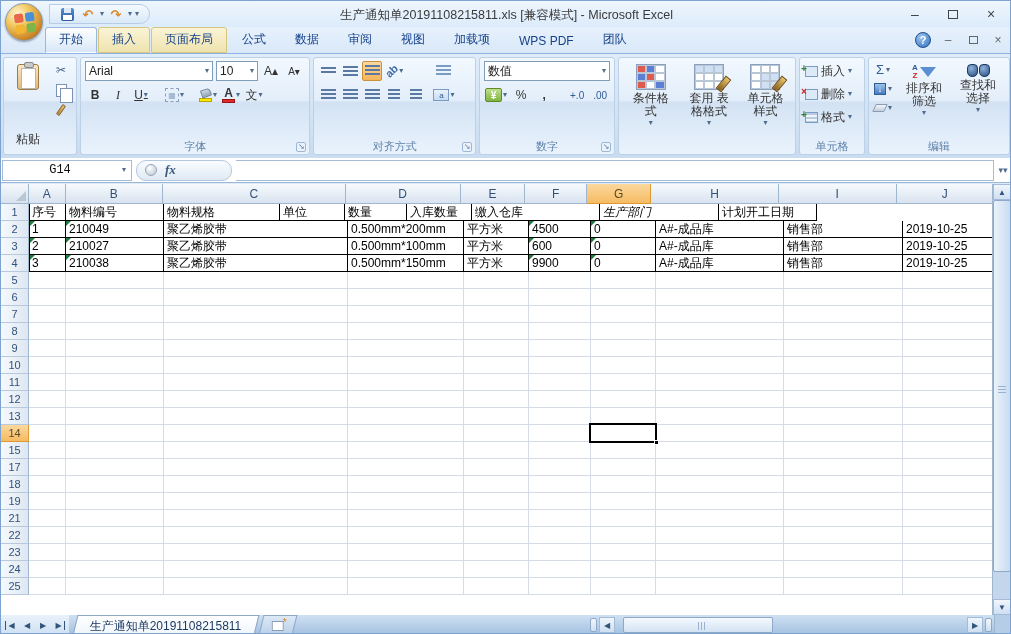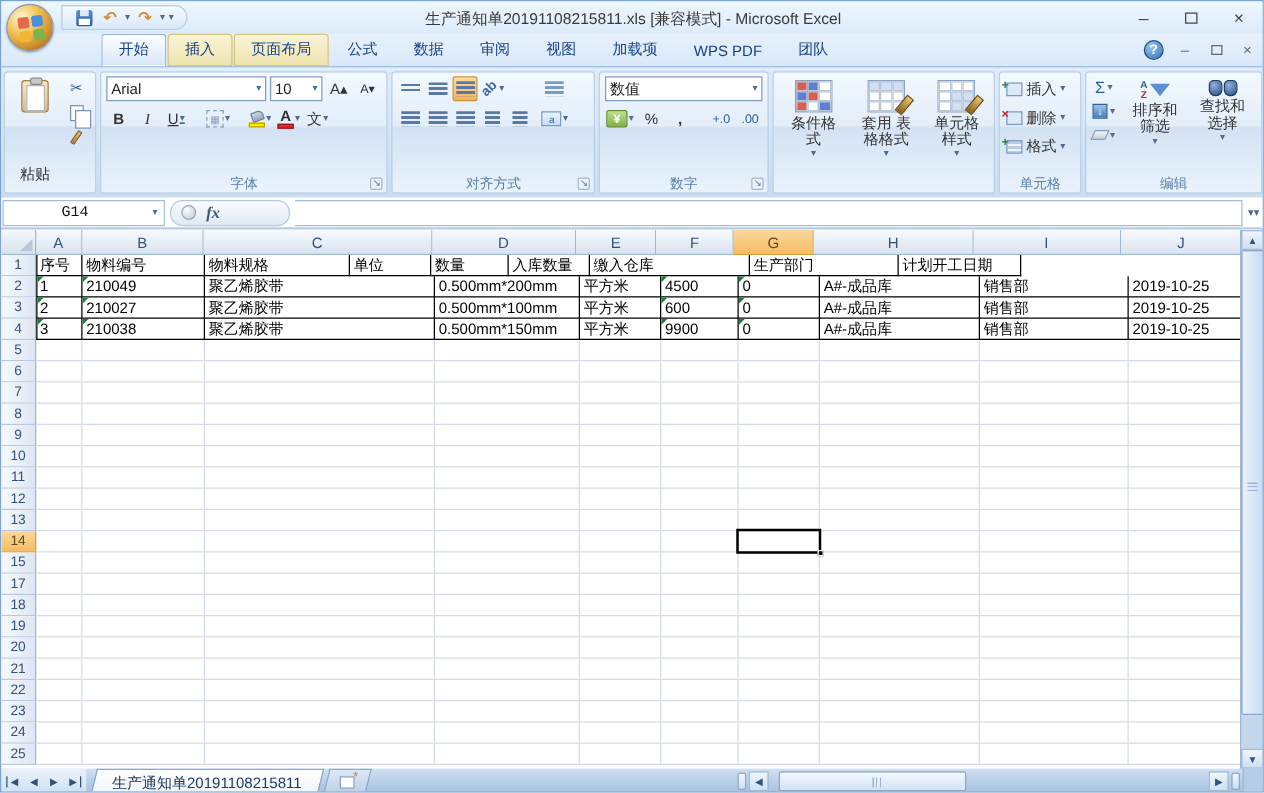--- a/index.html
+++ b/index.html
@@ -30,21 +30,21 @@
   .win-ctrls .wbtn { width:30px; height:18px; display:flex; align-items:center; justify-content:center;
                      color:#444; font-size:14px; }
   .i-maxbox { width:10px; height:9px; border:1.5px solid #444; display:inline-block; }
 
   
   .tabstrip { position:absolute; left:0; top:26px; width:1011px; height:27px;
               background:linear-gradient(#e7f1fc,#d9e8f8); border-bottom:1px solid #8eb3e3; }
   .tabs { position:absolute; left:44px; bottom:0; display:flex; align-items:flex-end; height:24px; }
   .rtab { padding:3px 13px 4px; margin-right:1px; color:#15428b; font-size:12px; border-radius:3px 3px 0 0;
           border:1px solid transparent; white-space:nowrap; }
-  .rtab.active { background:linear-gradient(#fdfeff,#e8f1fb 60%,#d7e6f6); border-color:#99b7dd; border-bottom-color:transparent; color:#15428b;margin-left:36px; }
+  .rtab.active { background:linear-gradient(#fdfeff,#e8f1fb 60%,#d7e6f6); border-color:#99b7dd; border-bottom-color:transparent; color:#15428b; }
   .rtab.hl { background:linear-gradient(#faf4d7,#efe3ae); border-color:#d6c57f; }
   .ribbon-winctrls { position:absolute; right:6px; top:5px; display:flex; align-items:center; gap:9px; }
   .help-btn { width:16px; height:16px; border-radius:50%; background:radial-gradient(circle at 35% 30%, #9ec7f0, #2f6fbe);
               color:#fff; font-weight:bold; font-size:11px; display:flex; align-items:center; justify-content:center;
               border:1px solid #1d4d8c; }
   .mini-wbtn { color:#666; font-size:12px; display:flex; align-items:center; justify-content:center; width:16px; height:14px; }
   .i-restore { width:9px; height:8px; border:1.5px solid #666; display:inline-block; position:relative; }
 
   
   .ribbon { position:absolute; left:0; top:53px; width:1011px; height:104px;
@@ -586,21 +586,21 @@
   <div class="grid-rows" id="gridrows">
       <div class="grow">
         <div class="rhdr">1</div>
         <div class="cell tbl tbl-first" style="width: 37px;">序号</div>
         <div class="cell tbl" style="width: 98px;">物料编号</div>
         <div class="cell tbl" style="width: 116px;">物料规格</div>
         <div class="cell tbl" style="width: 65px;">单位</div>
         <div class="cell tbl" style="width: 62px;">数量</div>
         <div class="cell tbl" style="width: 65px;">入库数量</div>
         <div class="cell tbl" style="width: 128px;">缴入仓库</div>
-        <div class="cell tbl" style="width: 119px;">生产部门</div>
+        <div class="cell tbl" style="width: 119px; font-style: italic;">生产部门</div>
         <div class="cell tbl" style="width: 98px;">计划开工日期</div>
       </div>
       <div class="grow">
         <div class="rhdr">2</div>
         <div class="cell tbl tbl-first" style="width: 37px;"><span class="flag"></span>1</div>
         <div class="cell tbl" style="width: 98px;"><span class="flag"></span>210049</div>
         <div class="cell tbl" style="width: 184px;">聚乙烯胶带</div>
         <div class="cell tbl" style="width: 116px;">0.500mm*200mm</div>
         <div class="cell tbl" style="width: 65px;">平方米</div>
         <div class="cell tbl" style="width: 62px;"><span class="flag"></span>4500</div>
@@ -811,33 +811,20 @@
         <div class="cell" style="width: 184px;"></div>
         <div class="cell" style="width: 116px;"></div>
         <div class="cell" style="width: 65px;"></div>
         <div class="cell" style="width: 62px;"></div>
         <div class="cell" style="width: 65px;"></div>
         <div class="cell" style="width: 128px;"></div>
         <div class="cell" style="width: 119px;"></div>
         <div class="cell" style="width: 98px;"></div>
       </div>
       <div class="grow">
-        <div class="rhdr">20</div>
-        <div class="cell" style="width: 37px;"></div>
-        <div class="cell" style="width: 98px;"></div>
-        <div class="cell" style="width: 184px;"></div>
-        <div class="cell" style="width: 116px;"></div>
-        <div class="cell" style="width: 65px;"></div>
-        <div class="cell" style="width: 62px;"></div>
-        <div class="cell" style="width: 65px;"></div>
-        <div class="cell" style="width: 128px;"></div>
-        <div class="cell" style="width: 119px;"></div>
-        <div class="cell" style="width: 98px;"></div>
-      </div>
-      <div class="grow">
         <div class="rhdr">21</div>
         <div class="cell" style="width: 37px;"></div>
         <div class="cell" style="width: 98px;"></div>
         <div class="cell" style="width: 184px;"></div>
         <div class="cell" style="width: 116px;"></div>
         <div class="cell" style="width: 65px;"></div>
         <div class="cell" style="width: 62px;"></div>
         <div class="cell" style="width: 65px;"></div>
         <div class="cell" style="width: 128px;"></div>
         <div class="cell" style="width: 119px;"></div>

